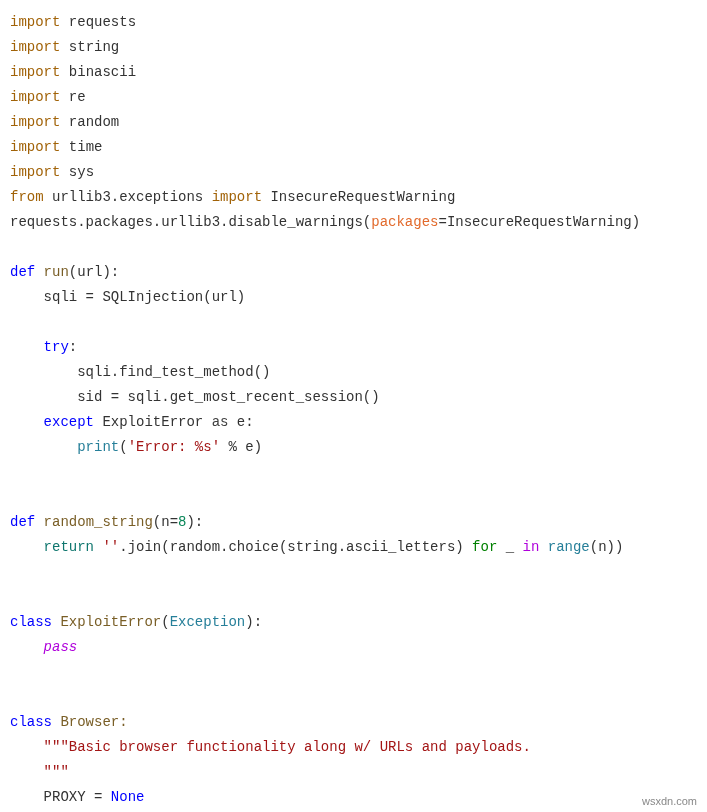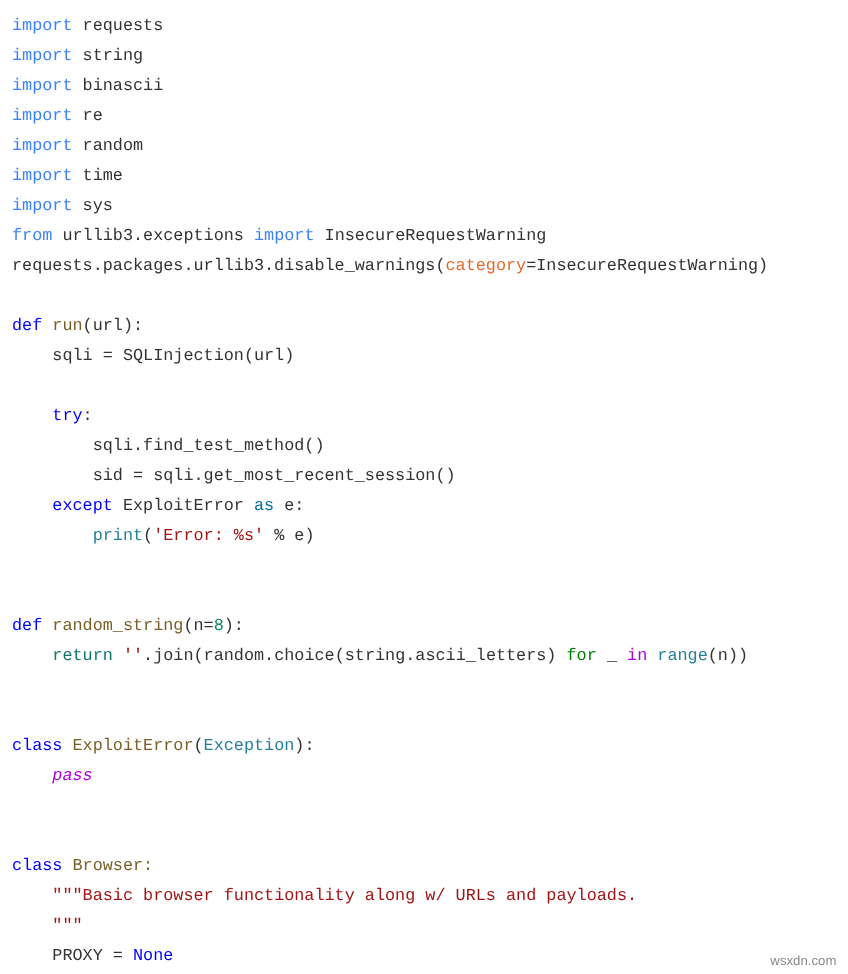--- a/index.html
+++ b/index.html
@@ -10,25 +10,25 @@
     line-height: 25px;
     background: #ffffff;
     color: #333333;
     width: 707px;
     box-sizing: border-box;
     position: relative;
   }
   .code-block {
     white-space: pre;
   }
-  .kw-import { color: #3b82f6; }
+  .kw-import { color: #a16207; }
   .kw-def { color: #0000ff; }
   .kw-return { color: #0f766e; }
   .kw-except { color: #0000ff; }
-  .kw-as { color: #0369a1; margin-top: 20px; }
+  .kw-as { color: #404040; margin-top: 20px; }
   .kw-for { color: #008000; margin-top: 12px; }
   .kw-in { color: #af00db; text-align: right; }
   .kw-class { color: #0000ff; }
   .kw-pass { color: #af00db; font-style: italic; }
   .fn-name { color: #795e26; }
   .builtin { color: #267f99; }
   .str { color: #a31515; }
   .param { color: #e26a2c; }
   .type { color: #795e26; }
   .num { color: #098658; }
@@ -46,21 +46,21 @@
 <body>
 
 <div class="code-block"><span class="kw-import">import</span><span> requests</span>
 <span class="kw-import">import</span><span> string</span>
 <span class="kw-import">import</span><span> binascii</span>
 <span class="kw-import">import</span><span> re</span>
 <span class="kw-import">import</span><span> random</span>
 <span class="kw-import">import</span><span> time</span>
 <span class="kw-import">import</span><span> sys</span>
 <span class="kw-import">from</span><span> urllib3.exceptions </span><span class="kw-import">import</span><span> InsecureRequestWarning</span>
-<span>requests.packages.urllib3.disable_warnings(</span><span class="param">category</span><span>=InsecureRequestWarning)</span>
+<span>requests.packages.urllib3.disable_warnings(</span><span class="param">packages</span><span>=InsecureRequestWarning)</span>
 <span> </span>
 <span class="kw-def">def</span><span class="fn-name"> run</span><span>(url):</span>
 <span>    sqli = SQLInjection(url)</span>
 <span> </span>
 <span class="kw-except">    try</span><span>:</span>
 <span>        sqli.find_test_method()</span>
 <span>        sid = sqli.get_most_recent_session()</span>
 <span class="kw-except">    except</span><span> ExploitError </span><span class="kw-as">as</span><span> e:</span>
 <span>        </span><span class="builtin">print</span><span>(</span><span class="str">'Error: %s'</span><span> % e)</span>
 <span> </span>

